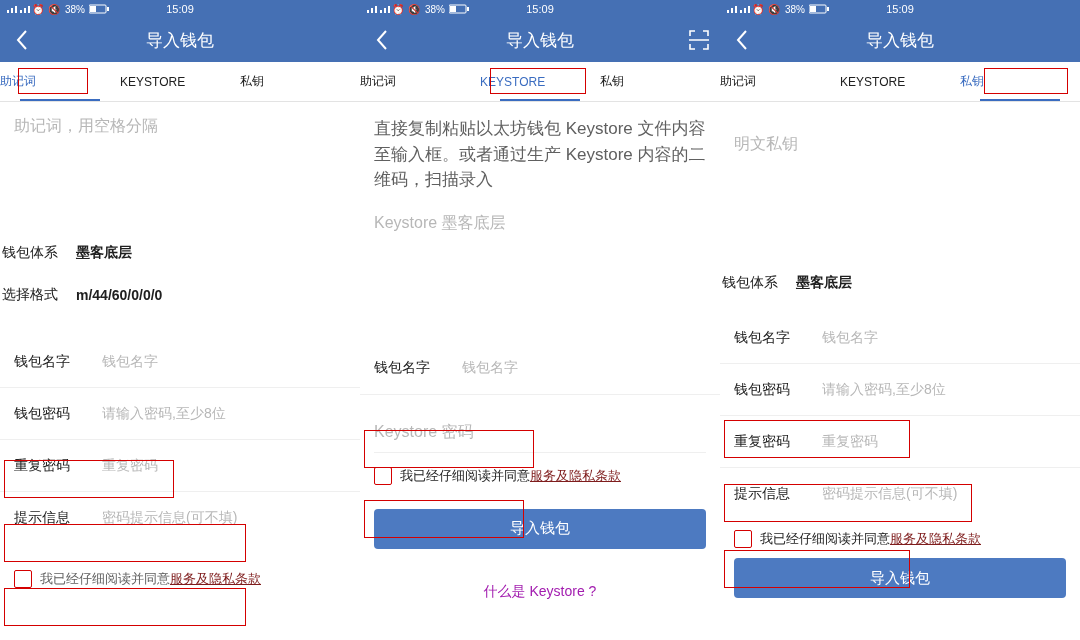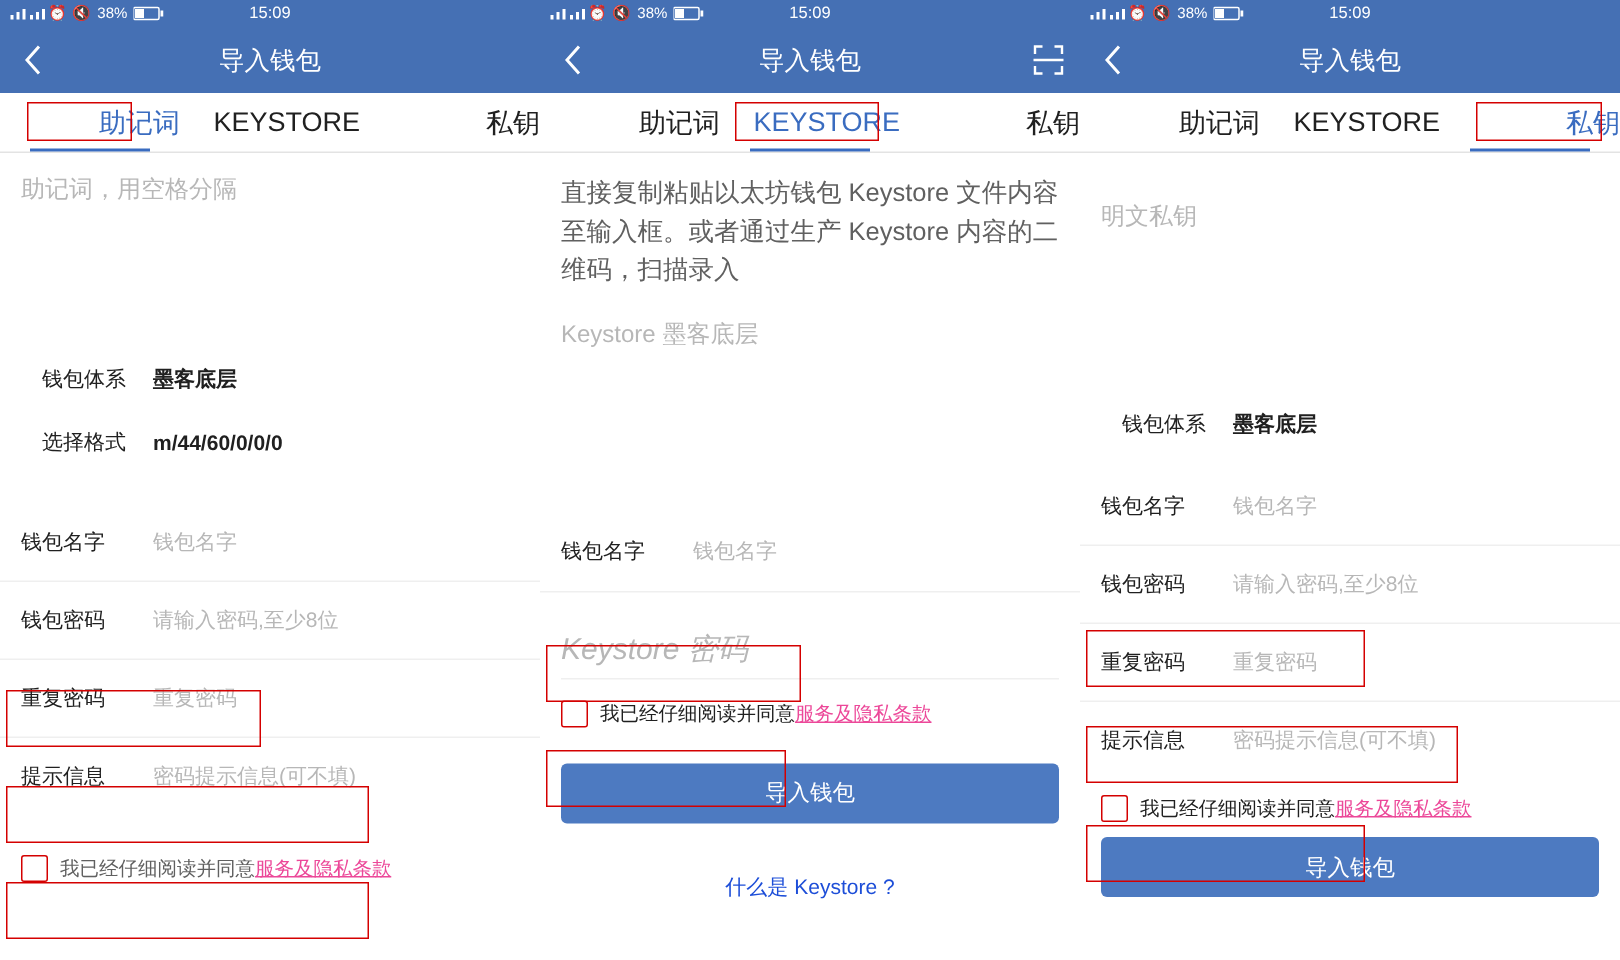--- a/index.html
+++ b/index.html
@@ -64,22 +64,22 @@
   
   .tabs {
     height: 40px;
     display: flex;
     border-bottom: 1px solid #e3e3e3;
   }
   .tab {
     flex: 1;
     display: flex;
     align-items: center;
-    justify-content: flex-end;
-    font-size: 18px;
+    justify-content: flex-start;
+    font-size: 12px;
     color: #202020;
     position: relative;
   }
   .tab.active {
     color: #3a6cc0;
   }
   .tab.active::after {
     content: "";
     position: absolute;
     left: 20px; right: 20px; bottom: 0;
@@ -107,21 +107,21 @@
   .textarea-placeholder {
     padding: 14px;
     font-size: 16px;
     color: #b7b7b7;
     height: 90px;
   }
   .select-row {
     display: flex;
     align-items: center;
     height: 42px;
-    padding: 0 28px;
+    padding: 0 2px;
     font-size: 14px;
   }
   .select-row .label { color: #202020; width: 74px; }
   .select-row .value { color: #202020; font-weight: bold; }
   .form-row {
     display: flex;
     align-items: center;
     height: 52px;
     padding: 0 14px;
     font-size: 14px;
@@ -130,56 +130,55 @@
   }
   .form-row .label { color: #202020; width: 74px; }
   .form-row .placeholder { color: #b7b7b7; }
   
   .narrow-input {
     margin: 18px 14px 0 14px;
     height: 40px;
     border-bottom: 1px solid #efefef;
     display: flex;
     align-items: center;
-    font-size: 20px;
+    font-size: 16px;
     color: #b7b7b7;
-    font-style: italic;
   }
   
   .consent {
     display: flex;
     align-items: center;
     padding: 14px;
     font-size: 13px;
   }
   .consent .checkbox {
     width: 18px; height: 18px;
     border: 1px solid #d40000;
     margin-right: 8px;
     border-radius: 2px;
   }
   .consent .text { color: #202020; }
-  .consent .link { color: #ec4899; text-decoration: underline; }
+  .consent .link { color: #7f1d1d; text-decoration: underline; }
   
   .primary-btn {
     margin: 10px 14px;
     height: 40px;
     background: #4d7ac1;
     color: #ffffff;
     border-radius: 4px;
     display: flex;
     align-items: center;
     justify-content: center;
     font-size: 15px;
   }
   .bottom-link {
     text-align: center;
     padding: 24px 0;
     font-size: 14px;
-    color: #1d4ed8;
+    color: #a21caf;
   }
 </style>
 </head>
 <body>
 
 <div class="screen">
   <div class="statusbar">
     <div class="left">
       <svg width="26" height="10">
           <path d="M1 9h2V6H1zm4 0h2V4H5zm4 0h2V2H9zm5 0h2V6h-2zm4 0h2V4h-2zm4 0h2V2h-2z" fill="#fff"></path>

